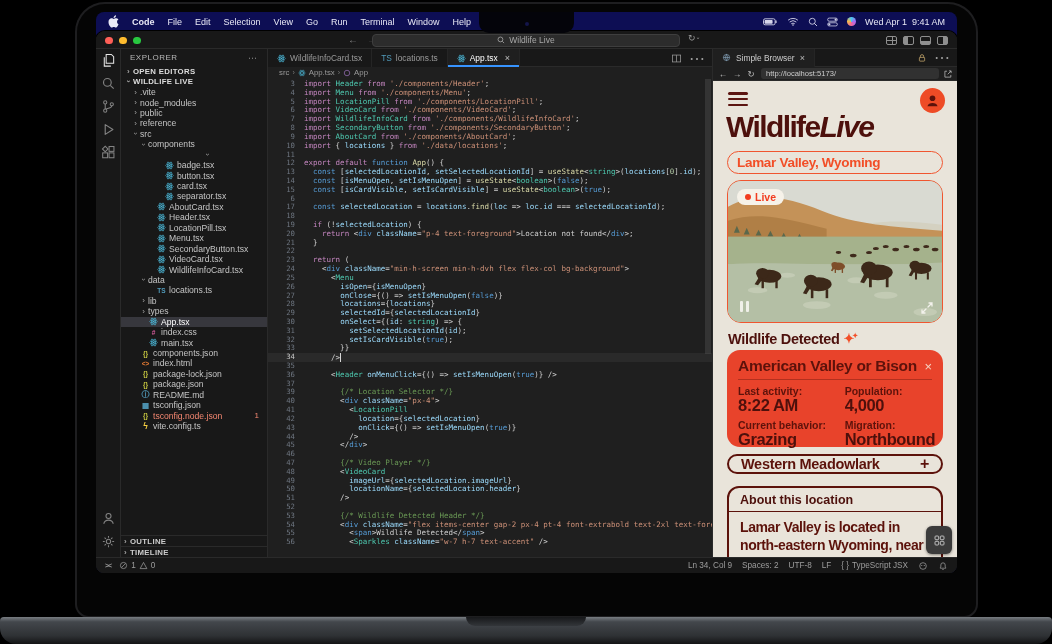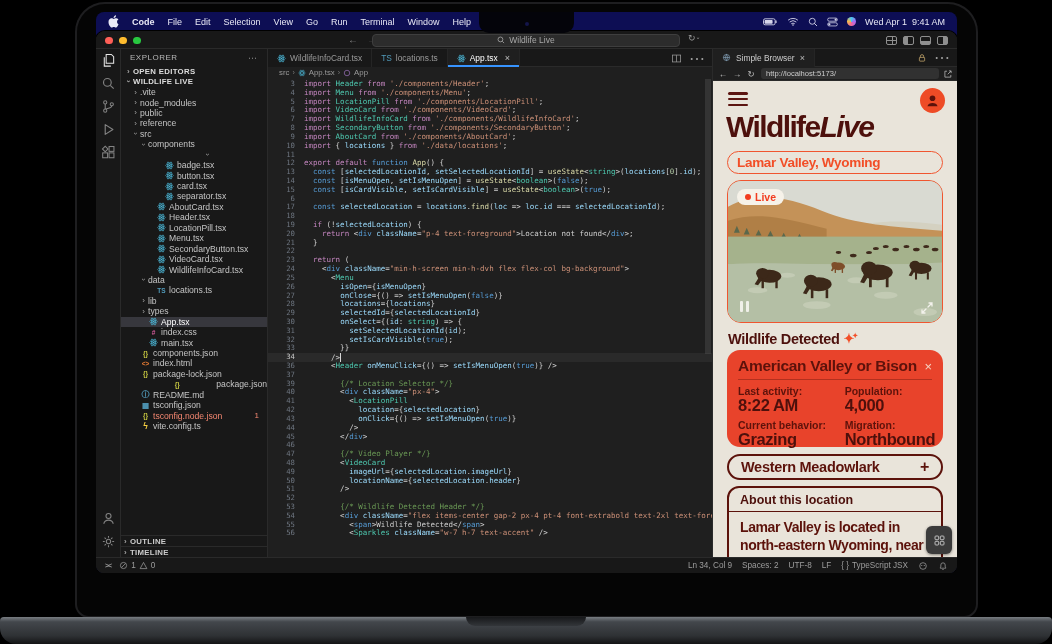--- a/index.html
+++ b/index.html
@@ -149,21 +149,21 @@
   .sparkle .s2 { font-size:7px; position:relative; top:-5px; left:-2px; }
   .infocard { position:absolute; left:14px; right:14px; top:269px; height:97px; background:#E8432B;
     border-radius:13px; padding:7px 11px; }
   .ic-trow { display:flex; align-items:center; }
   .ic-title { font-size:15.5px; font-weight:800; color:#5C120B; letter-spacing:-.3px; }
   .ic-close { margin-left:auto; color:#F5D2C2; font-size:13px; line-height:1; }
   .ic-div { height:1px; background:rgba(92,18,11,.38); margin:4px 0 5px; }
   .stats { display:grid; grid-template-columns:55% 45%; row-gap:5px; }
   .stat .lbl { font-size:10.5px; font-weight:700; color:#5C120B; }
   .stat .val { font-size:16.5px; font-weight:800; color:#4D100C; line-height:1.02; letter-spacing:-.4px; }
-  .secbtn { position:absolute; left:14px; right:14px; top:373px; height:26px; border:2px solid #5C120B;
+  .secbtn { position:absolute; left:14px; right:14px; top:373px; height:20px; border:2px solid #5C120B;
     border-radius:14px; display:flex; align-items:center; padding:0 12px; color:#5C120B; font-weight:800;
     font-size:14.5px; letter-spacing:-.3px; background:transparent; }
   .secbtn .plus { margin-left:auto; font-size:16px; font-weight:600; }
   .aboutcard { position:absolute; left:14px; right:14px; top:405px; height:130px; border:2px solid #5C120B;
     border-radius:12px; overflow:hidden; }
   .ac-head { padding:5px 11px 4px; font-size:12.5px; font-weight:800; color:#4D100C;
     border-bottom:1.5px solid #5C120B; }
   .ac-body { padding:6px 11px; font-size:14px; line-height:1.32; font-weight:800; color:#5C120B;
     letter-spacing:-.4px; }
   .gridbtn { position:absolute; right:5px; top:445px; width:26px; height:28px; background:#3b3b3b;
@@ -588,21 +588,21 @@
               <div class="trow" style="padding-left: 10px;">
                 <span class="chev"></span>
                 <span class="ticon"><span class="ic-html">&lt;&gt;</span></span>
                 <span>index.html</span>
               </div>
               <div class="trow" style="padding-left: 10px;">
                 <span class="chev"></span>
                 <span class="ticon"><span class="ic-json">{}</span></span>
                 <span>package-lock.json</span>
               </div>
-              <div class="trow" style="padding-left: 10px; justify-content: space-between;">
+              <div class="trow" style="padding-left: 10px;">
                 <span class="chev"></span>
                 <span class="ticon"><span class="ic-json">{}</span></span>
                 <span>package.json</span>
               </div>
               <div class="trow" style="padding-left: 10px;">
                 <span class="chev"></span>
                 <span class="ticon"><span class="ic-md">ⓘ</span></span>
                 <span>README.md</span>
               </div>
               <div class="trow" style="padding-left: 10px;">
@@ -722,20 +722,21 @@
               <div class="cl"><span class="ln">25</span><span class="lc"><span class="tk-p">      &lt;</span><span class="tk-t">Menu</span></span></div>
               <div class="cl"><span class="ln">26</span><span class="lc"><span class="tk-p">        </span><span class="tk-v">isOpen</span><span class="tk-p">={</span><span class="tk-v">isMenuOpen</span><span class="tk-p">}</span></span></div>
               <div class="cl"><span class="ln">27</span><span class="lc"><span class="tk-p">        </span><span class="tk-v">onClose</span><span class="tk-p">={() =&gt; </span><span class="tk-v">setIsMenuOpen</span><span class="tk-p">(</span><span class="tk-b">false</span><span class="tk-p">)}</span></span></div>
               <div class="cl"><span class="ln">28</span><span class="lc"><span class="tk-p">        </span><span class="tk-v">locations</span><span class="tk-p">={</span><span class="tk-v">locations</span><span class="tk-p">}</span></span></div>
               <div class="cl"><span class="ln">29</span><span class="lc"><span class="tk-p">        </span><span class="tk-v">selectedId</span><span class="tk-p">={</span><span class="tk-v">selectedLocationId</span><span class="tk-p">}</span></span></div>
               <div class="cl"><span class="ln">30</span><span class="lc"><span class="tk-p">        </span><span class="tk-v">onSelect</span><span class="tk-p">={(</span><span class="tk-v">id</span><span class="tk-p">: </span><span class="tk-t">string</span><span class="tk-p">) =&gt; {</span></span></div>
               <div class="cl"><span class="ln">31</span><span class="lc"><span class="tk-p">          </span><span class="tk-v">setSelectedLocationId</span><span class="tk-p">(</span><span class="tk-v">id</span><span class="tk-p">);</span></span></div>
               <div class="cl"><span class="ln">32</span><span class="lc"><span class="tk-p">          </span><span class="tk-v">setIsCardVisible</span><span class="tk-p">(</span><span class="tk-b">true</span><span class="tk-p">);</span></span></div>
               <div class="cl"><span class="ln">33</span><span class="lc"><span class="tk-p">        }}</span></span></div>
               <div class="cl activeln"><span class="ln">34</span><span class="lc"><span class="tk-p">      /&gt;</span><span class="caret"></span></span></div>
+              <div class="cl"><span class="ln">35</span><span class="lc"></span></div>
               <div class="cl"><span class="ln">36</span><span class="lc"><span class="tk-p">      &lt;</span><span class="tk-t">Header</span><span class="tk-p"> </span><span class="tk-v">onMenuClick</span><span class="tk-p">={() =&gt; </span><span class="tk-v">setIsMenuOpen</span><span class="tk-p">(</span><span class="tk-b">true</span><span class="tk-p">)} /&gt;</span></span></div>
               <div class="cl"><span class="ln">37</span><span class="lc"></span></div>
               <div class="cl"><span class="ln">39</span><span class="lc"><span class="tk-p">        </span><span class="tk-c">{/* Location Selector */}</span></span></div>
               <div class="cl"><span class="ln">40</span><span class="lc"><span class="tk-p">        &lt;</span><span class="tk-b">div</span><span class="tk-p"> </span><span class="tk-v">className</span><span class="tk-p">=</span><span class="tk-s">"px-4"</span><span class="tk-p">&gt;</span></span></div>
               <div class="cl"><span class="ln">41</span><span class="lc"><span class="tk-p">          &lt;</span><span class="tk-t">LocationPill</span></span></div>
               <div class="cl"><span class="ln">42</span><span class="lc"><span class="tk-p">            </span><span class="tk-v">location</span><span class="tk-p">={</span><span class="tk-v">selectedLocation</span><span class="tk-p">}</span></span></div>
               <div class="cl"><span class="ln">43</span><span class="lc"><span class="tk-p">            </span><span class="tk-v">onClick</span><span class="tk-p">={() =&gt; </span><span class="tk-v">setIsMenuOpen</span><span class="tk-p">(</span><span class="tk-b">true</span><span class="tk-p">)}</span></span></div>
               <div class="cl"><span class="ln">44</span><span class="lc"><span class="tk-p">          /&gt;</span></span></div>
               <div class="cl"><span class="ln">45</span><span class="lc"><span class="tk-p">        &lt;/</span><span class="tk-b">div</span><span class="tk-p">&gt;</span></span></div>
               <div class="cl"><span class="ln">46</span><span class="lc"></span></div>

